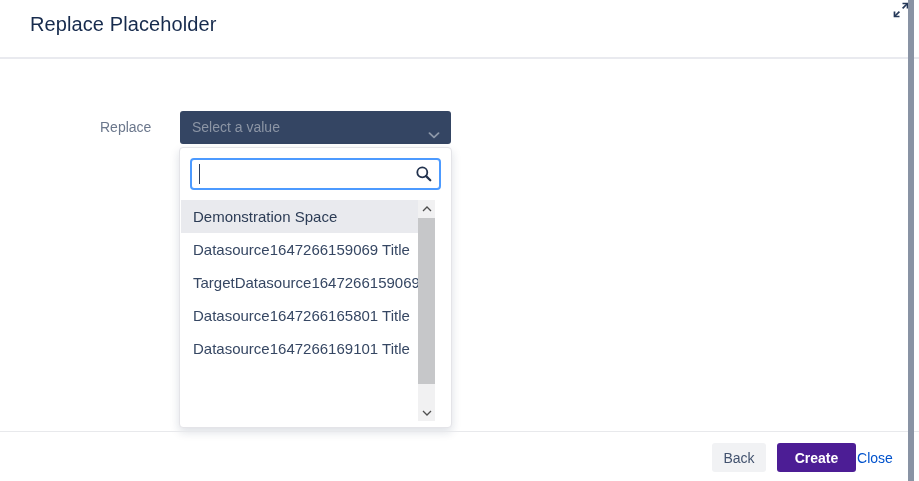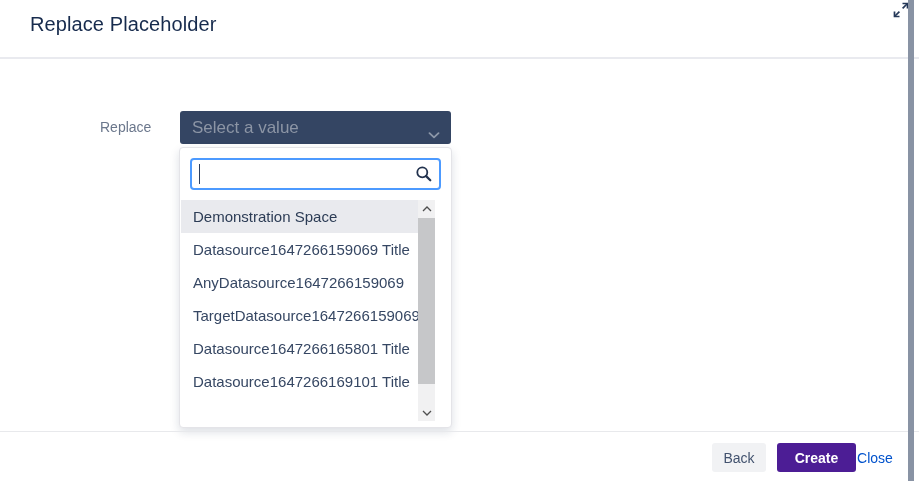--- a/index.html
+++ b/index.html
@@ -33,21 +33,21 @@
   }
   .select-btn {
     left: 180px; top: 111px; width: 271px; height: 33px;
     background: #344563;
     border-radius: 3px;
     cursor: pointer;
   }
   .select-btn .placeholder {
     position: absolute; left: 12px; top: 0;
     line-height: 33px;
-    font-size: 17px;
+    font-size: 14px;
     color: #8C95A5;
   }
   .select-btn .chevron { position: absolute; right: 11px; top: 14px; }
 
   
   .dropdown-panel {
     left: 179px; top: 147px; width: 273px; height: 281px;
     background: #ffffff;
     border: 1px solid #E4E4E8;
     border-radius: 4px;
@@ -181,21 +181,20 @@
       <svg width="18" height="18" viewBox="0 0 18 18">
         <circle cx="7.3" cy="7.3" r="5" fill="none" stroke="#22324E" stroke-width="1.8"></circle>
         <line x1="11.1" y1="11.1" x2="15.3" y2="15.3" stroke="#22324E" stroke-width="2.2" stroke-linecap="round"></line>
       </svg>
     </span>
   </div>
 
   <div class="option-list">
     <div class="option highlighted">Demonstration Space</div>
     <div class="option">Datasource1647266159069 Title</div>
-    <div class="option">AnyDatasource1647266159069</div>
     <div class="option">TargetDatasource1647266159069</div>
     <div class="option">Datasource1647266165801 Title</div>
     <div class="option">Datasource1647266169101 Title</div>
 
     <div class="dd-scrollbar">
       <div class="dd-scroll-btn dd-scroll-up">
         <svg width="10" height="6" viewBox="0 0 10 6">
           <polyline points="1,5 5,1 9,5" fill="none" stroke="#4F4F4F" stroke-width="1.3"></polyline>
         </svg>
       </div>

